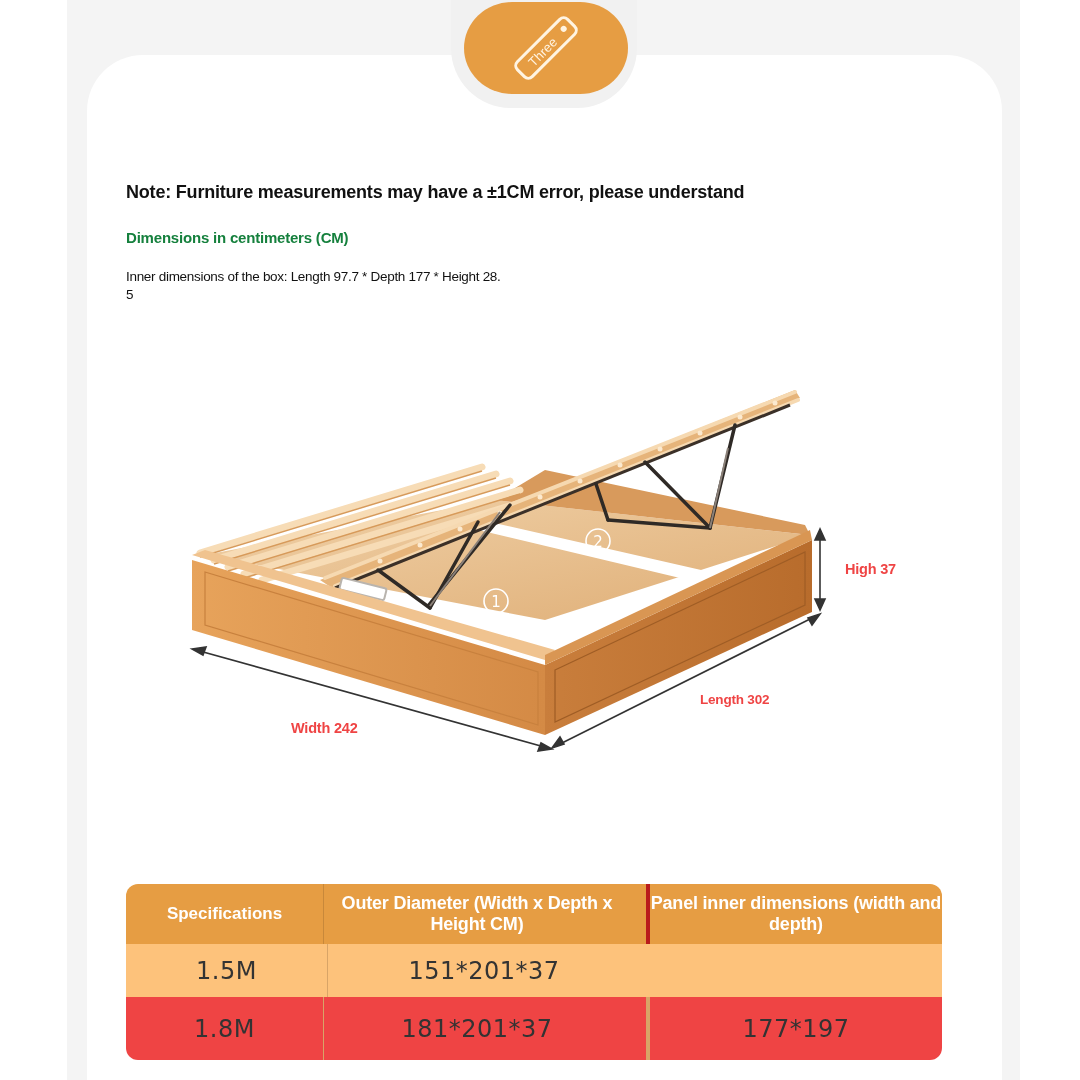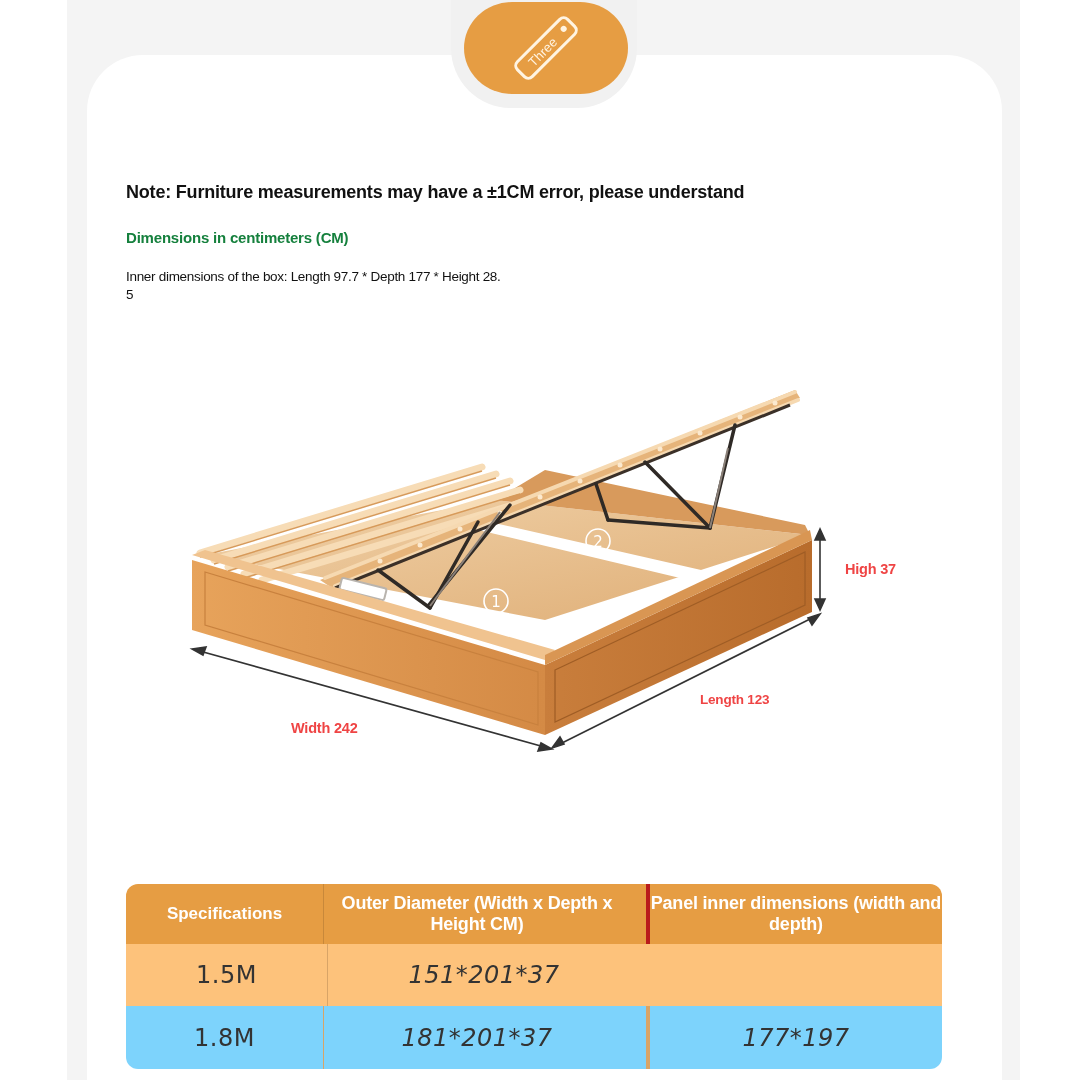--- a/index.html
+++ b/index.html
@@ -75,27 +75,27 @@
     display: flex; align-items: center; justify-content: center;
     box-sizing: border-box; text-align: center;
   }
   .spec-cell.c1 { width: 201px; }
   .spec-cell.c2 { width: 313px; border-left: 1px solid #c8883a; }
   .spec-cell.c3 { width: 302px; border-left: 4px solid #b91c1c; margin-left: 16px; }
   .spec-head { background: #e69d43; height: 60px; }
   .spec-head .spec-cell { color: #fff; font-weight: 700; }
   .spec-head .c1 { font-size: 17px; }
   .spec-head .c2, .spec-head .c3 { font-size: 18px; letter-spacing: -0.2px; }
-  .row-a { background: #fdc27b; height: 62px; }
-  .row-b { background: #7dd3fc; height: 63px; }
+  .row-a { background: #fdc27b; height: 53px; }
+  .row-b { background: #ef4444; height: 63px; }
   .row-a .spec-cell, .row-b .spec-cell {
     font-family: "DejaVu Sans", sans-serif; font-size: 24px; color: #333;
     letter-spacing: 0.5px;
   }
-  .row-a .c2, .row-b .c2, .row-a .c3, .row-b .c3 { border-left-color: #d8a467; font-style: italic; }
+  .row-a .c2, .row-b .c2, .row-a .c3, .row-b .c3 { border-left-color: #d8a467; }
 </style>
 </head>
 <body>
 
 <div class="panel"></div>
 <div class="card"></div>
 
 <div class="badge-halo"></div>
 <div class="badge">
   <div class="badge-tag">
@@ -214,21 +214,21 @@
     <polygon points="820,614 812,625 808,618"></polygon>
   </g>
   <g stroke="#333" stroke-width="1.6" fill="#333">
     <line x1="820" y1="533" x2="820" y2="606"></line>
     <polygon points="820,529 815,540 825,540"></polygon>
     <polygon points="820,610 815,599 825,599"></polygon>
   </g>
 </svg>
 
 <div class="dim-label dim-width">Width 242</div>
-<div class="dim-label dim-length">Length 123</div>
+<div class="dim-label dim-length">Length 302</div>
 <div class="dim-label dim-high">High 37</div>
 
 <div class="spec-table">
   <div class="spec-row spec-head">
     <div class="spec-cell c1">Specifications</div>
     <div class="spec-cell c2">Outer Diameter (Width x Depth x Height CM)</div>
     <div class="spec-cell c3">Panel inner dimensions (width and depth)</div>
   </div>
   <div class="spec-row row-a">
     <div class="spec-cell c1">1.5M</div>

